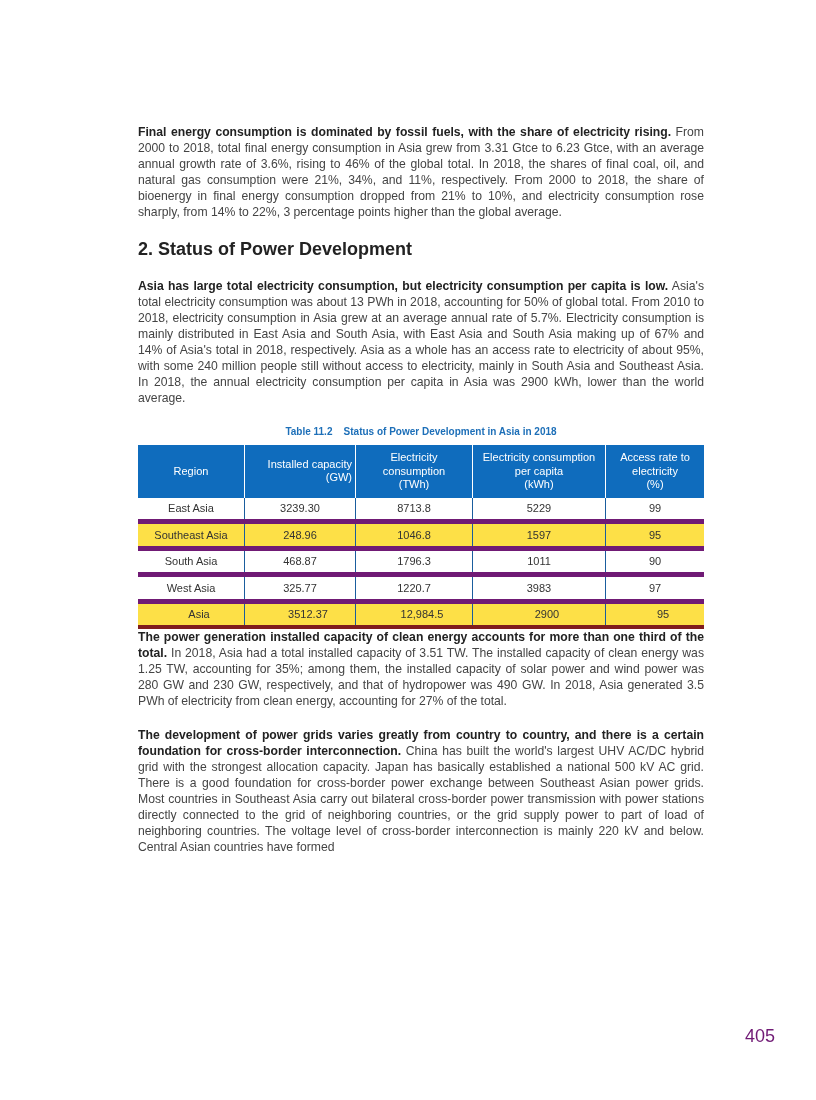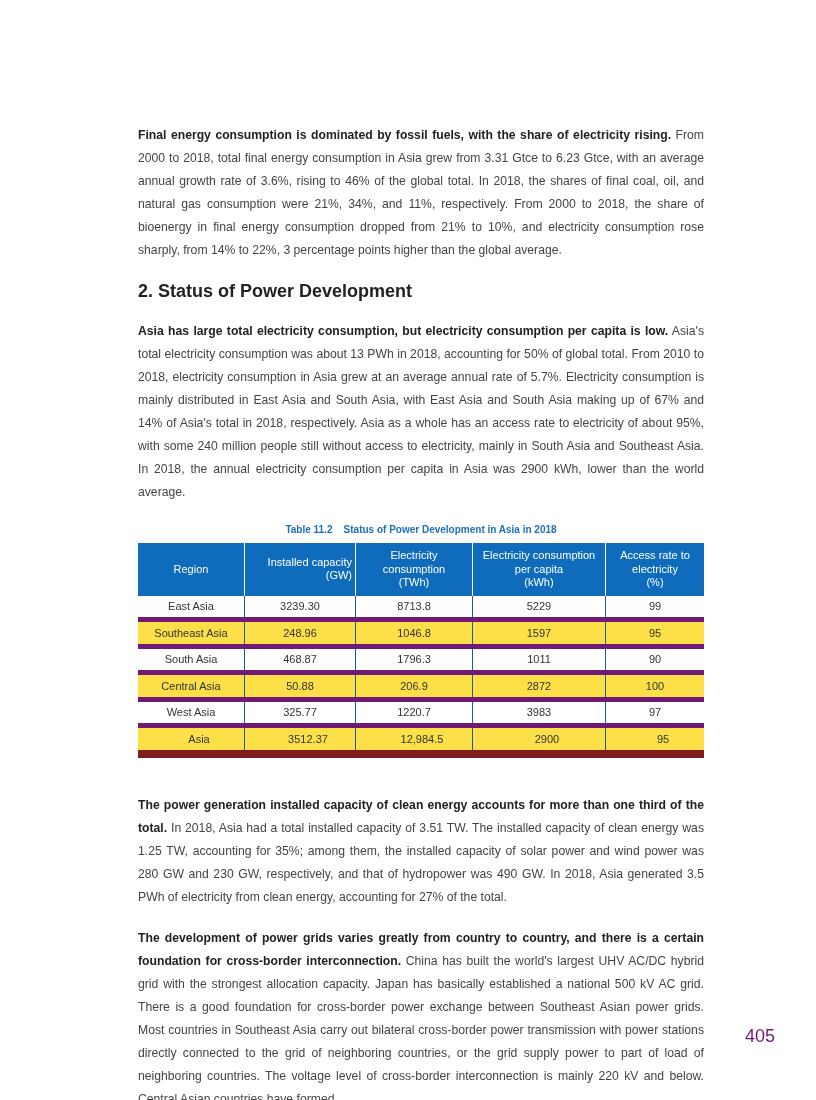--- a/index.html
+++ b/index.html
@@ -1,30 +1,30 @@
 <!DOCTYPE html>
 <html><head>
 <meta charset="utf-8">
 <style>
   html, body { margin: 0; padding: 0; background: #ffffff; }
   body { width: 816px; height: 1100px; position: relative; overflow: hidden;
          font-family: "Liberation Sans", sans-serif; color: #3a3a3a; }
   .page { position: absolute; left: 138px; top: 124px; width: 566px; }
-  p.para { margin: 0; font-size: 12.2px; line-height: 23px; text-align: justify; color: #444; }
+  p.para { margin: 0; font-size: 12.2px; line-height: 16px; text-align: justify; color: #444; }
   p.para b { color: #222; font-weight: bold; }
   h2.section { font-size: 18px; font-weight: bold; color: #222; margin: 0; }
   .caption { text-align: center; font-size: 10px; font-weight: bold; color: #1d6fb8; margin: 0; }
   table.data { width: 566px; border-collapse: collapse; font-size: 11px; color: #333; }
   table.data th { background: #0f6cbd; color: #fff; font-weight: normal; font-size: 11px;
                   line-height: 13.5px; padding: 6px 3px; border-left: 1px solid #fff; text-align: center; vertical-align: middle; height: 40px; }
   table.data th:first-child { border-left: none; }
   table.data td { text-align: center; height: 21.5px; padding: 0; border-left: 1px solid #1a5d9e; border-bottom: 5px solid #701a75; }
   table.data td:first-child { border-left: none; }
   table.data tr.alt td { background: #fde047; }
-  table.data tr.last td { border-bottom: 8px solid #7f1d1d; padding-left: 16px; }
+  table.data tr.last td { border-bottom: 4px solid #7f1d1d; padding-left: 16px; }
   .pagenum { position: absolute; left: 745px; top: 1026px; font-size: 18px; color: #701a75; }
 </style>
 </head>
 <body>
 
 <div class="page">
 
   <p class="para" style="margin-top:0;">
     <b>Final energy consumption is dominated by fossil fuels, with the share of electricity rising.</b><span> From 2000 to 2018, total final energy consumption in Asia grew from 3.31 Gtce to 6.23 Gtce, with an average annual growth rate of 3.6%, rising to 46% of the global total. In 2018, the shares of final coal, oil, and natural gas consumption were 21%, 34%, and 11%, respectively. From 2000 to 2018, the share of bioenergy in final energy consumption dropped from 21% to 10%, and electricity consumption rose sharply, from 14% to 22%, 3 percentage points higher than the global average.</span>
   </p>
@@ -79,45 +79,38 @@
         <td>1597</td>
         <td>95</td>
       </tr>
       <tr>
         <td>South Asia</td>
         <td>468.87</td>
         <td>1796.3</td>
         <td>1011</td>
         <td>90</td>
       </tr>
-      <tr class="alt">
-        <td>Central Asia</td>
-        <td>50.88</td>
-        <td>206.9</td>
-        <td>2872</td>
-        <td>100</td>
-      </tr>
       <tr>
         <td>West Asia</td>
         <td>325.77</td>
         <td>1220.7</td>
         <td>3983</td>
         <td>97</td>
       </tr>
       <tr class="alt last">
         <td>Asia</td>
         <td>3512.37</td>
         <td>12,984.5</td>
         <td>2900</td>
         <td>95</td>
       </tr>
     </tbody>
   </table>
 
-  <p class="para" style="margin-top:36px;">
+  <p class="para" style="">
     <b>The power generation installed capacity of clean energy accounts for more than one third of the total.</b><span> In 2018, Asia had a total installed capacity of 3.51 TW. The installed capacity of clean energy was 1.25 TW, accounting for 35%; among them, the installed capacity of solar power and wind power was 280 GW and 230 GW, respectively, and that of hydropower was 490 GW. In 2018, Asia generated 3.5 PWh of electricity from clean energy, accounting for 27% of the total.</span>
   </p>
 
   <p class="para" style="margin-top:18px;">
     <b>The development of power grids varies greatly from country to country, and there is a certain foundation for cross-border interconnection.</b><span> China has built the world's largest UHV AC/DC hybrid grid with the strongest allocation capacity. Japan has basically established a national 500 kV AC grid. There is a good foundation for cross-border power exchange between Southeast Asian power grids. Most countries in Southeast Asia carry out bilateral cross-border power transmission with power stations directly connected to the grid of neighboring countries, or the grid supply power to part of load of neighboring countries. The voltage level of cross-border interconnection is mainly 220 kV and below. Central Asian countries have formed</span>
   </p>
 
 </div>
 
 <div class="pagenum">405</div>

